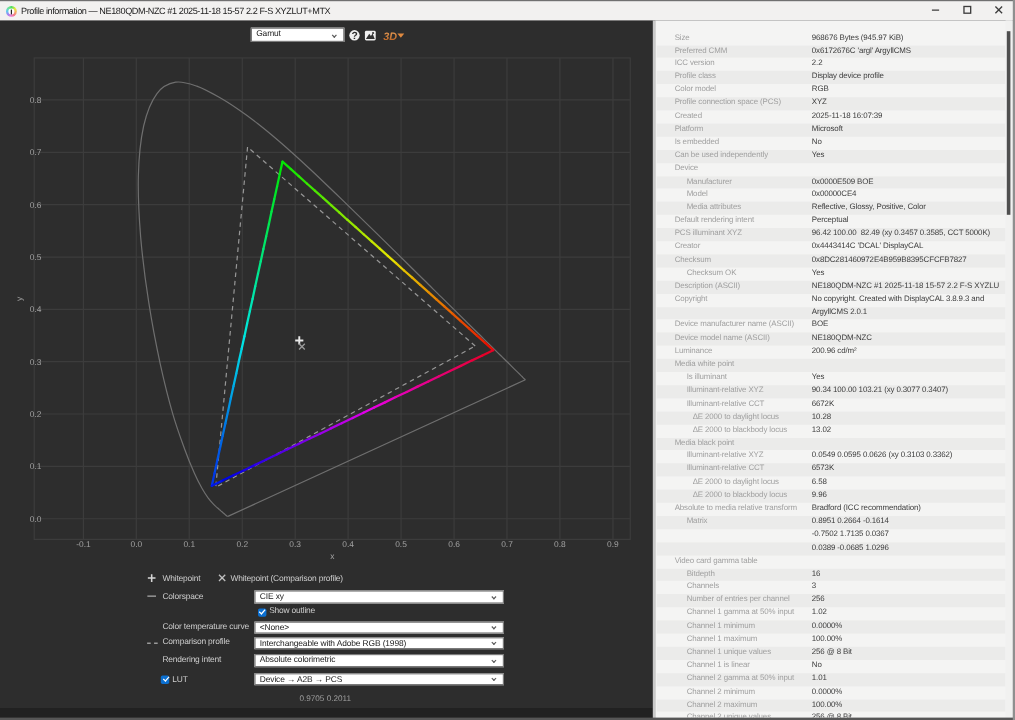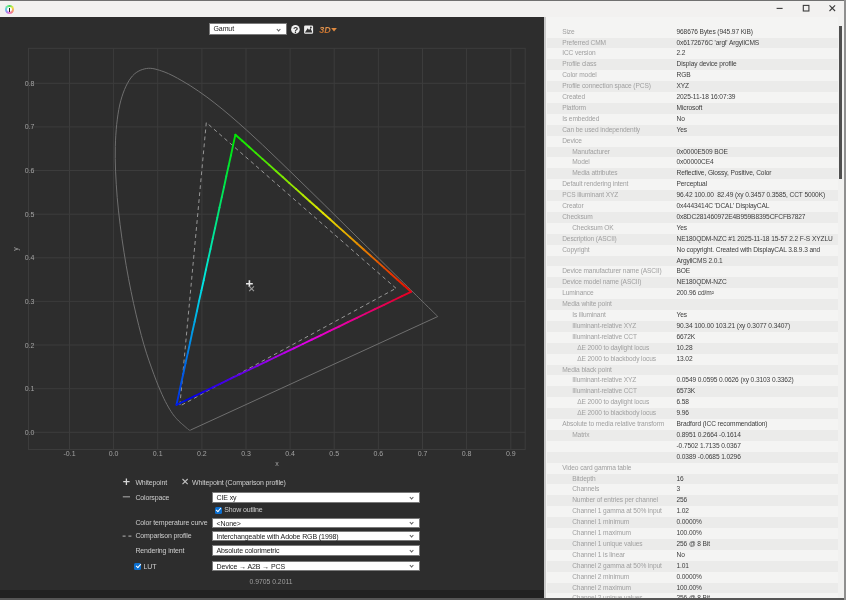--- a/index.html
+++ b/index.html
@@ -165,20 +165,21 @@
 <line x1="365.9" y1="313.5" x2="375.0" y2="309.2" stroke="#e6006e" stroke-width="1.9" stroke-linecap="round"></line>
 <line x1="375.0" y1="309.2" x2="384.0" y2="304.9" stroke="#e6005c" stroke-width="1.9" stroke-linecap="round"></line>
 <line x1="384.0" y1="304.9" x2="393.0" y2="300.5" stroke="#e6004b" stroke-width="1.9" stroke-linecap="round"></line>
 <line x1="393.0" y1="300.5" x2="402.0" y2="296.2" stroke="#e60039" stroke-width="1.9" stroke-linecap="round"></line>
 <line x1="402.0" y1="296.2" x2="411.0" y2="291.8" stroke="#e60027" stroke-width="1.9" stroke-linecap="round"></line>
 <path d="M 246.0 283.7 H 252.8 M 249.4 280.3 V 287.1" stroke="#e8e8e8" stroke-width="1.6"></path>
 <path d="M 249.2 286.4 L 254.0 291.2 M 254.0 286.4 L 249.2 291.2" stroke="#9a9a9a" stroke-width="1.1"></path>
 </svg>
 <div id="titlebar">
       <div id="ticon"></div>
+      <div id="ttext">Profile information — NE180QDM-NZC #1 2025-11-18 15-57 2.2 F-S XYZLUT+MTX</div>
     </div>
 <svg width="846" height="600" viewBox="0 0 846 600">
 <line x1="776.6" y1="8.4" x2="782.6" y2="8.4" stroke="#3d3d3d" stroke-width="1.1"></line>
 <rect x="803.3" y="5.4" width="5.6" height="5.6" fill="none" stroke="#3d3d3d" stroke-width="1.1"></rect>
 <path d="M 829.5 5.4 L 835.1 11 M 835.1 5.4 L 829.5 11" stroke="#3d3d3d" stroke-width="1.1"></path>
 <circle cx="295.4" cy="29.4" r="4.3" fill="#f0f0f0"></circle>
 <text x="295.5" y="32.5" font-size="8.6" font-weight="bold" fill="#2d2d2d" text-anchor="middle">?</text>
 <rect x="304.1" y="25.6" width="9" height="8.2" rx="1.2" fill="#f0f0f0"></rect>
 <path d="M 304.9 32.5 L 307.7 28.2 L 309.1 30.1 L 310.5 27.9 L 312.3 32.5 Z" fill="#333"></path>
 <circle cx="310.9" cy="27.5" r="0.9" fill="#333"></circle>

